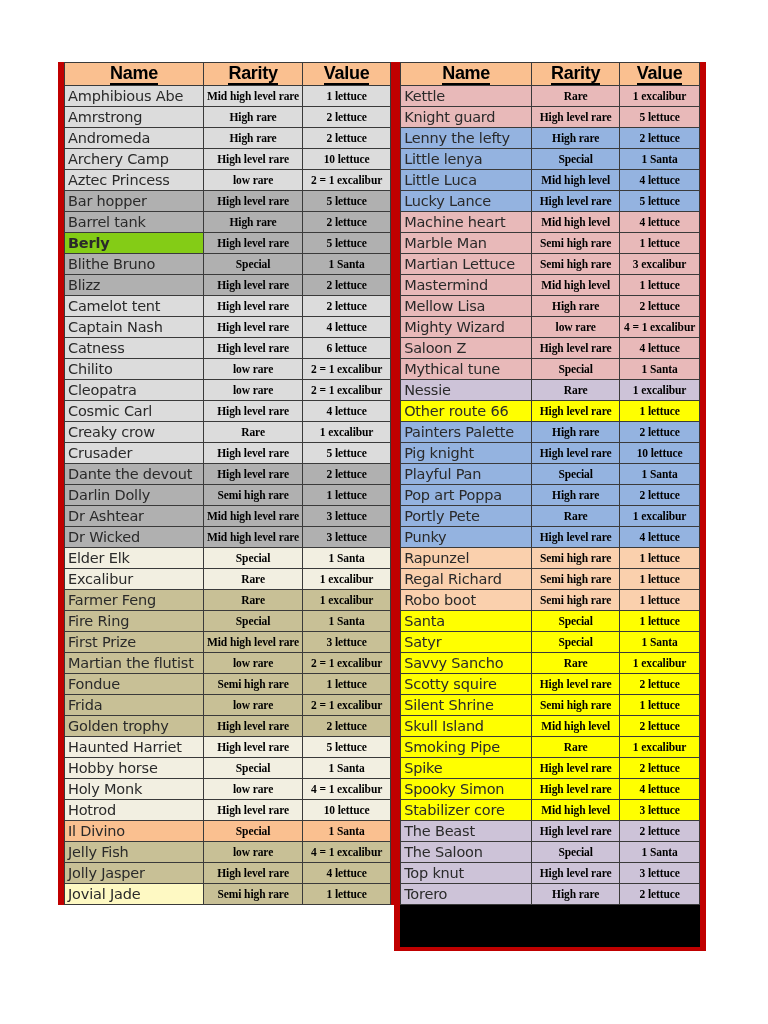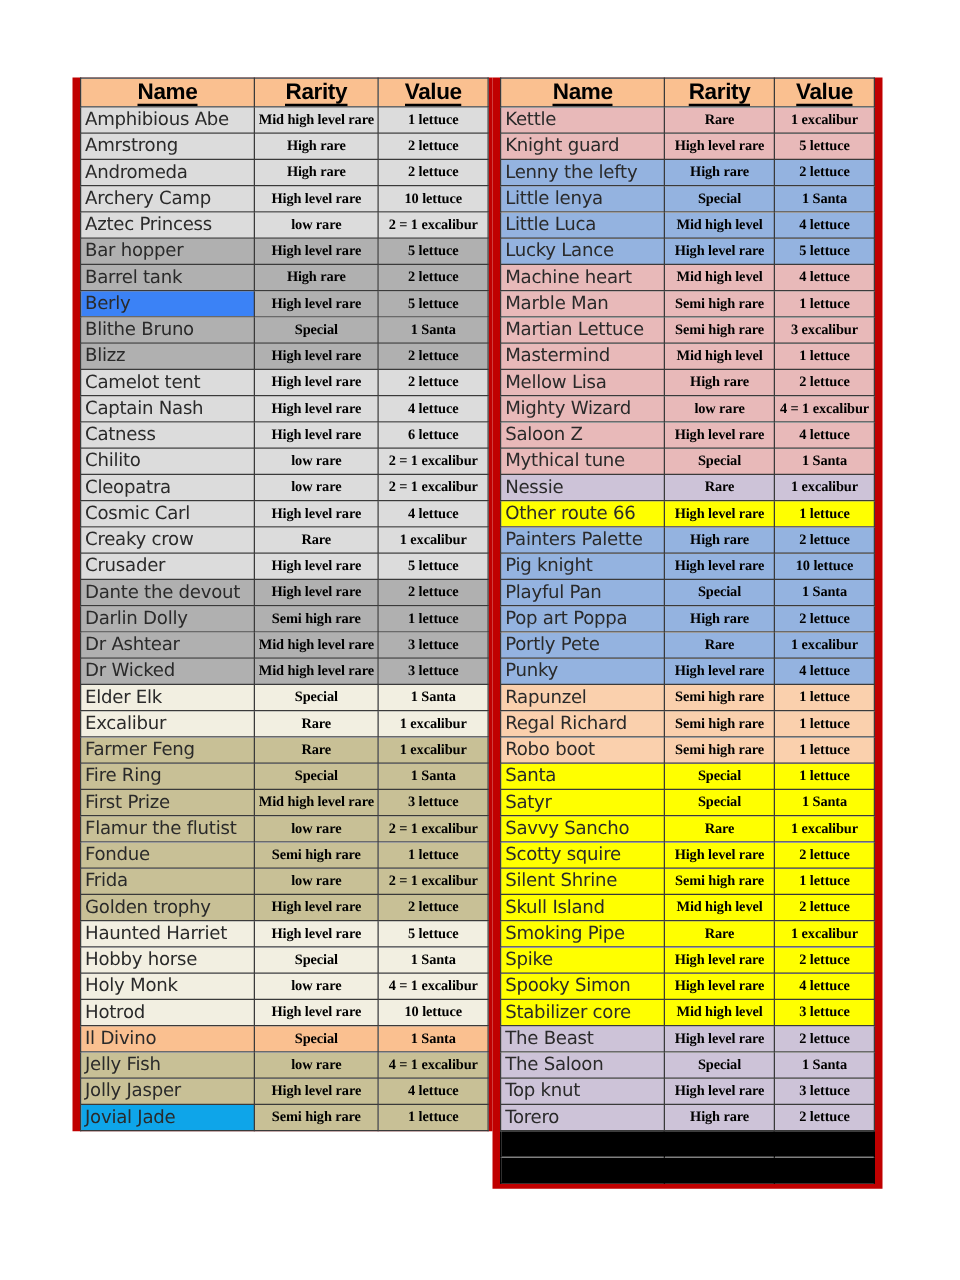--- a/index.html
+++ b/index.html
@@ -141,21 +141,21 @@
               <td class="nm" style="background: rgb(176, 176, 176);">Bar hopper</td>
               <td class="rr" style="background: rgb(176, 176, 176);">High level rare</td>
               <td class="vl" style="background: rgb(176, 176, 176);">5 lettuce</td>
             </tr>
             <tr>
               <td class="nm" style="background: rgb(176, 176, 176);">Barrel tank</td>
               <td class="rr" style="background: rgb(176, 176, 176);">High rare</td>
               <td class="vl" style="background: rgb(176, 176, 176);">2 lettuce</td>
             </tr>
             <tr>
-              <td class="nm" style="background: #3b82f6;">Berly</td>
+              <td class="nm" style="background: #84cc16; font-weight: bold;">Berly</td>
               <td class="rr" style="background: rgb(176, 176, 176);">High level rare</td>
               <td class="vl" style="background: rgb(176, 176, 176);">5 lettuce</td>
             </tr>
             <tr>
               <td class="nm" style="background: rgb(176, 176, 176);">Blithe Bruno</td>
               <td class="rr" style="background: rgb(176, 176, 176);">Special</td>
               <td class="vl" style="background: rgb(176, 176, 176);">1 Santa</td>
             </tr>
             <tr>
               <td class="nm" style="background: rgb(176, 176, 176);">Blizz</td>
@@ -241,21 +241,21 @@
               <td class="nm" style="background: rgb(200, 192, 150);">Fire Ring</td>
               <td class="rr" style="background: rgb(200, 192, 150);">Special</td>
               <td class="vl" style="background: rgb(200, 192, 150);">1 Santa</td>
             </tr>
             <tr>
               <td class="nm" style="background: rgb(200, 192, 150);">First Prize</td>
               <td class="rr" style="background: rgb(200, 192, 150);">Mid high level rare</td>
               <td class="vl" style="background: rgb(200, 192, 150);">3 lettuce</td>
             </tr>
             <tr>
-              <td class="nm" style="background: rgb(200, 192, 150);">Flamur the flutist</td>
+              <td class="nm" style="background: rgb(200, 192, 150);">Martian the flutist</td>
               <td class="rr" style="background: rgb(200, 192, 150);">low rare</td>
               <td class="vl" style="background: rgb(200, 192, 150);">2 = 1 excalibur</td>
             </tr>
             <tr>
               <td class="nm" style="background: rgb(200, 192, 150);">Fondue</td>
               <td class="rr" style="background: rgb(200, 192, 150);">Semi high rare</td>
               <td class="vl" style="background: rgb(200, 192, 150);">1 lettuce</td>
             </tr>
             <tr>
               <td class="nm" style="background: rgb(200, 192, 150);">Frida</td>
@@ -296,21 +296,21 @@
               <td class="nm" style="background: rgb(200, 192, 150);">Jelly Fish</td>
               <td class="rr" style="background: rgb(200, 192, 150);">low rare</td>
               <td class="vl" style="background: rgb(200, 192, 150);">4 = 1 excalibur</td>
             </tr>
             <tr>
               <td class="nm" style="background: rgb(200, 192, 150);">Jolly Jasper</td>
               <td class="rr" style="background: rgb(200, 192, 150);">High level rare</td>
               <td class="vl" style="background: rgb(200, 192, 150);">4 lettuce</td>
             </tr>
             <tr>
-              <td class="nm" style="background: #0ea5e9;">Jovial Jade</td>
+              <td class="nm" style="background: #fef9c3;">Jovial Jade</td>
               <td class="rr" style="background: rgb(200, 192, 150);">Semi high rare</td>
               <td class="vl" style="background: rgb(200, 192, 150);">1 lettuce</td>
             </tr>
           </tbody>
       </table>
     </div>
 
     <div class="tbl-frame right">
       <table class="grid">
         <colgroup>

